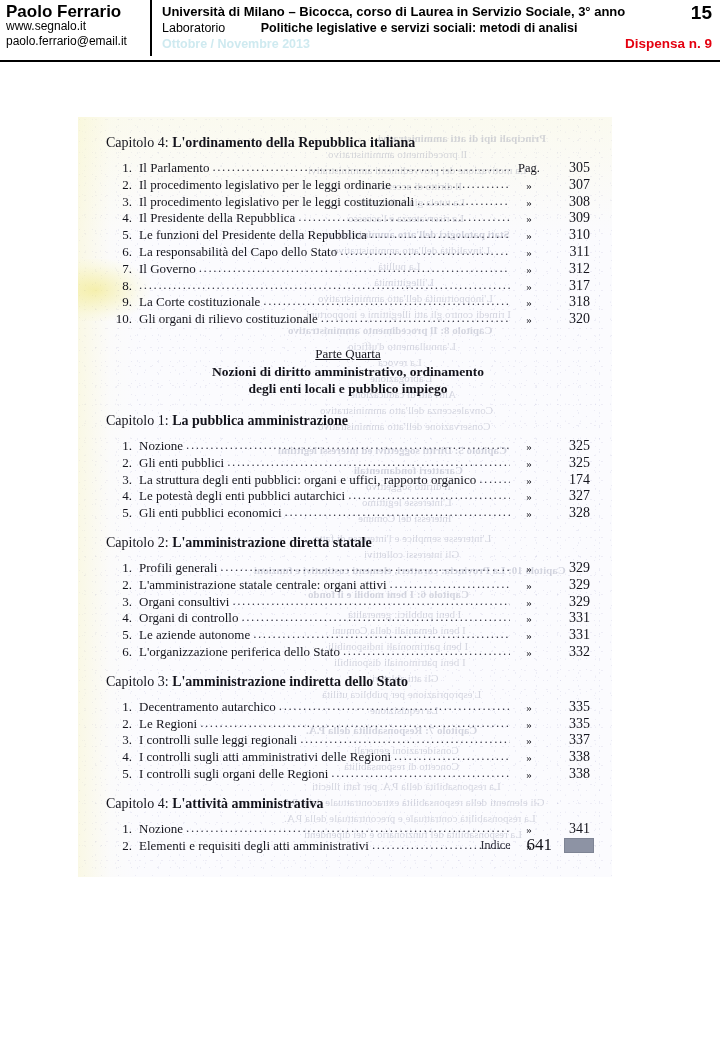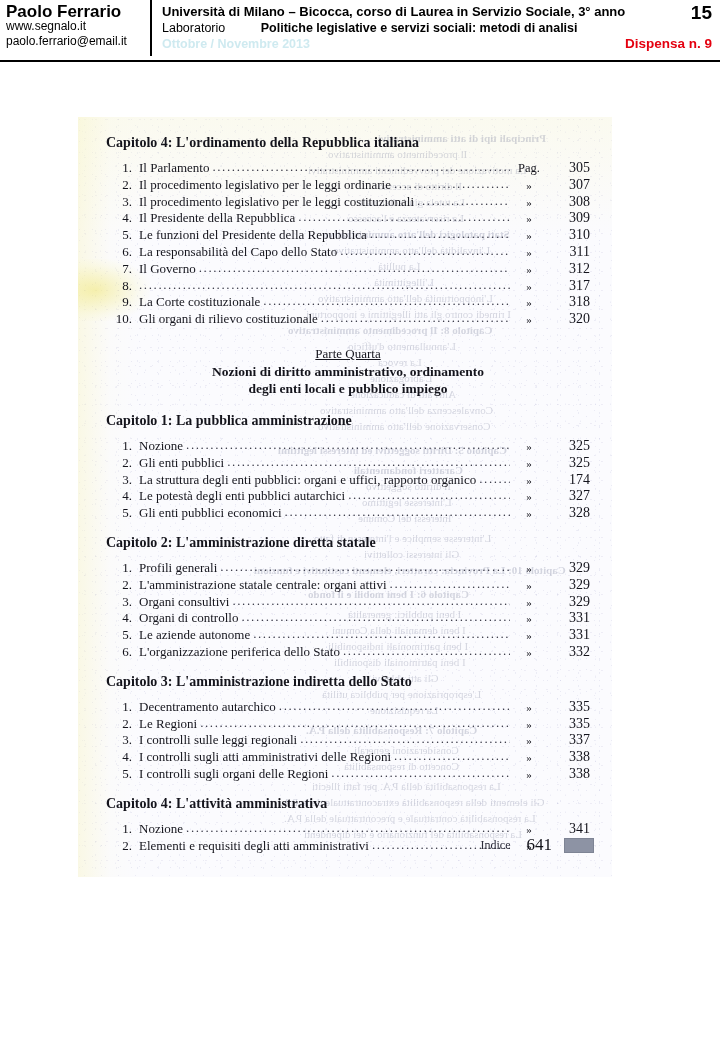--- a/index.html
+++ b/index.html
@@ -179,21 +179,21 @@
     color: #101018;
   }
 
   
   .chapter-head {
     font-size: 14px;
     margin: 0 0 9px 0;
     white-space: nowrap;
     color: #14141c;
   }
-  .chapter-head .num { font-weight: bold; }
+  .chapter-head .num { font-weight: normal; }
   .chapter-head .ttl { font-weight: bold; }
 
   .toc-list { margin: 0 0 0 0; padding: 0; }
 
   .toc-row {
     display: flex;
     align-items: baseline;
     font-size: 13px;
     line-height: 15.8px;
     color: #14141c;

